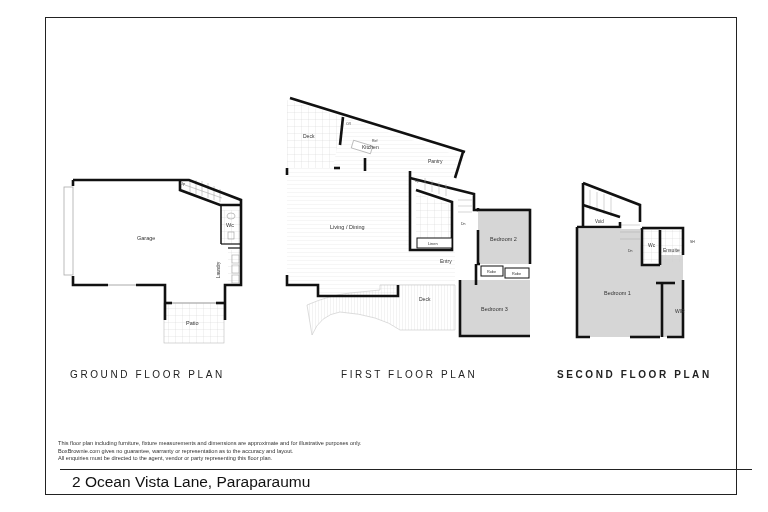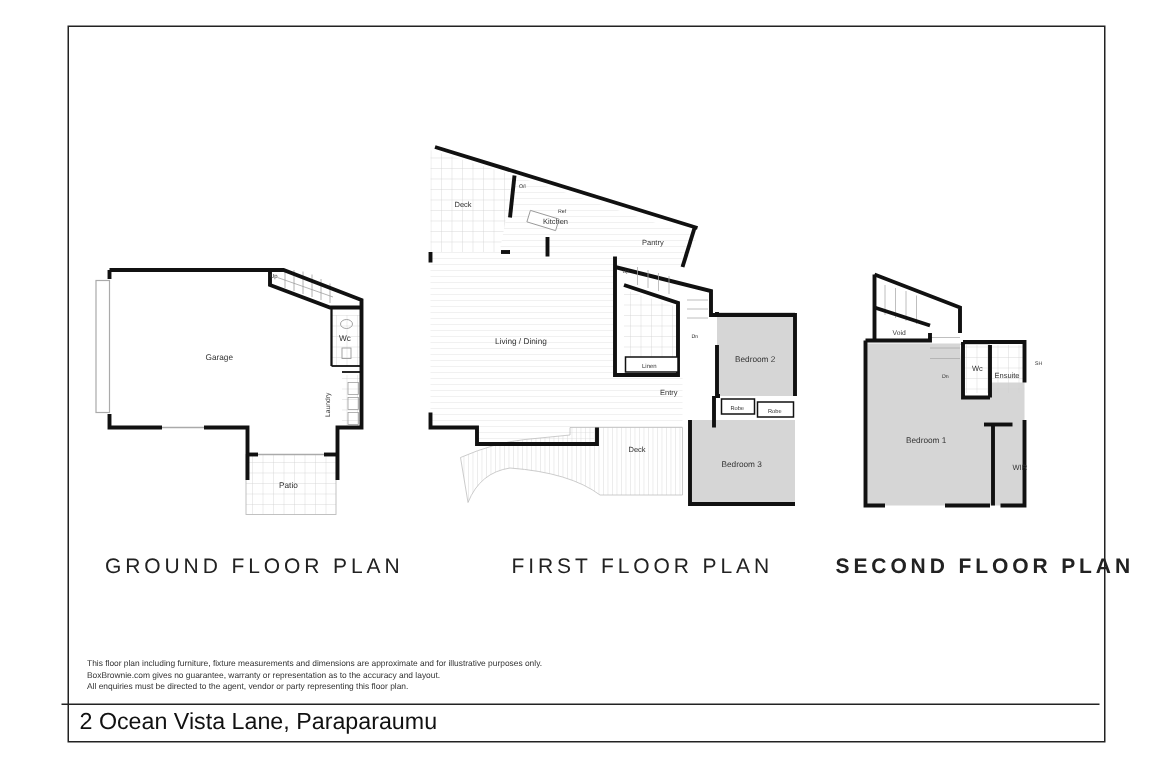--- a/index.html
+++ b/index.html
@@ -1,21 +1,21 @@
 <!DOCTYPE html>
 <html><head>
 <meta charset="utf-8">
 <style>
   html, body { margin:0; padding:0; background:#ffffff; }
   body { width:768px; height:512px; position:relative; overflow:hidden; font-family:"Liberation Sans", sans-serif; }
   .frame { position:absolute; left:45px; top:17px; width:692px; height:478px; border:1.5px solid #222; box-sizing:border-box; }
   .plans { position:absolute; left:0; top:0; width:768px; height:512px; }
-  .plan-title { position:absolute; top:369px; font-size:14px; letter-spacing:2.6px; color:#222; white-space:nowrap; }
+  .plan-title { position:absolute; top:369px; font-size:10px; letter-spacing:2.6px; color:#222; white-space:nowrap; }
   .disclaimer { position:absolute; left:58px; top:440px; font-size:5.6px; line-height:7.6px; color:#333; }
-  .address-bar { position:absolute; left:41px; top:469px; width:692px; height:26px; border-top:1.2px solid #222; box-sizing:border-box; }
+  .address-bar { position:absolute; left:60px; top:469px; width:692px; height:26px; border-top:1.2px solid #222; box-sizing:border-box; }
   .address { position:absolute; left:12px; top:3px; font-size:15.5px; color:#111; white-space:nowrap; }
   svg text { font-family:"Liberation Sans", sans-serif; fill:#333; }
 </style>
 </head>
 <body>
 
 <div class="frame"></div>
 
 <svg class="plans" viewBox="0 0 768 512">
   <defs>

